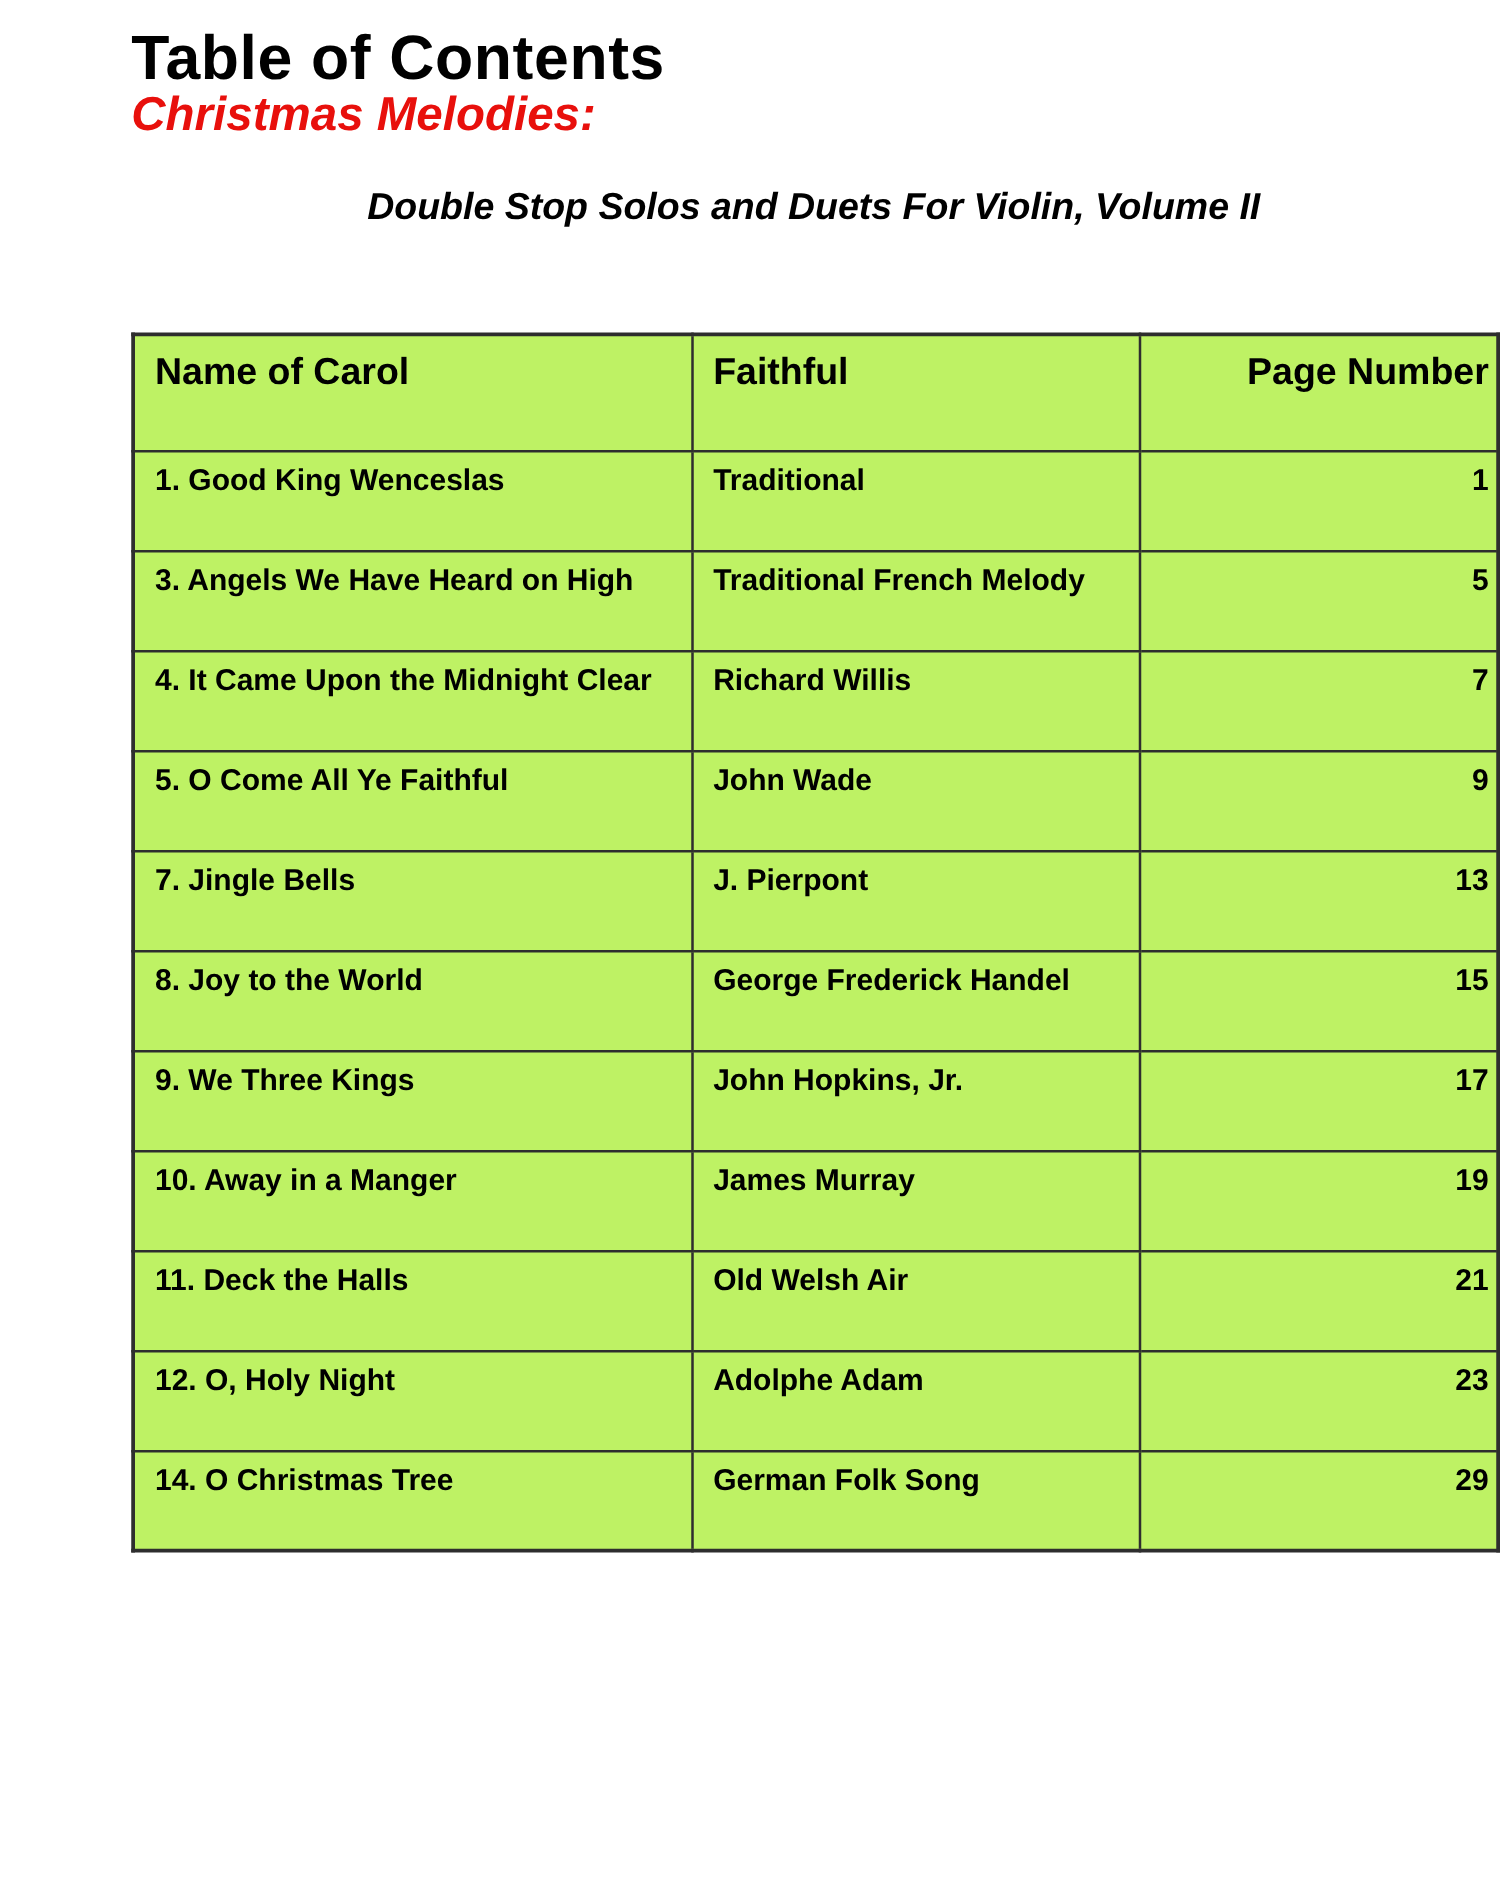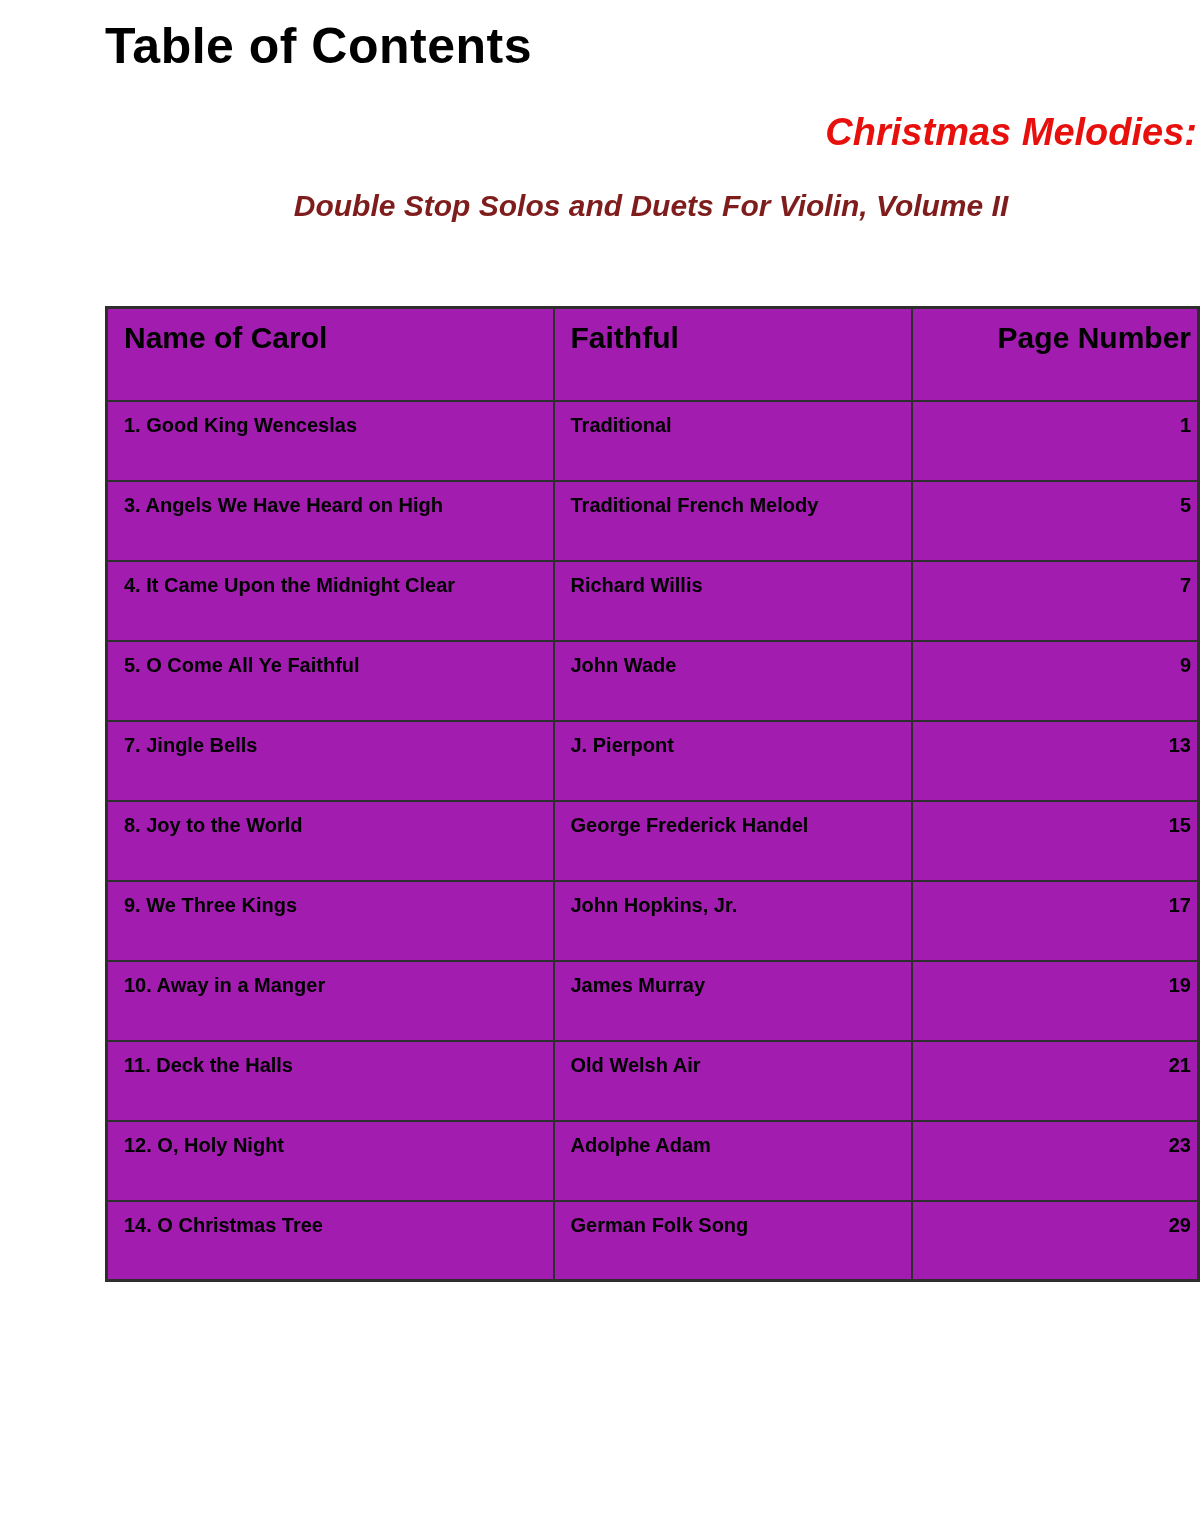--- a/index.html
+++ b/index.html
@@ -22,61 +22,60 @@
     padding-top: 20px;
   }
   .doc-title {
     text-align: left;
     font-size: 50px;
     line-height: 52px;
     color: #000000;
     letter-spacing: 0.5px;
   }
   .doc-subtitle {
-    margin-top: 40px;
-    text-align: right;
+    text-align: left;
     font-size: 38px;
     line-height: 40px;
     font-style: italic;
     color: #e8100c;
   }
   .doc-subtitle2 {
     margin-top: 38px;
     text-align: center;
     font-size: 30px;
     line-height: 32px;
     font-style: italic;
-    color: #7f1d1d;
+    color: #000000;
   }
   table.toc {
     margin-top: 84px;
     width: 1092px;
     border-collapse: collapse;
     table-layout: fixed;
     border: 3px solid #2e2e2e;
   }
   col.c1 { width: 447px; }
   col.c2 { width: 358px; }
   col.c3 { width: 287px; }
   .toc th, .toc td {
     border: 2px solid #2e2e2e;
     vertical-align: top;
     text-align: left;
-    background: #a21caf;
+    background: #bef264;
     color: #000000;
     font-weight: 700;
   }
   .toc th {
     font-size: 30px;
     line-height: 34px;
     height: 93px;
     padding: 12px 16px 0 16px;
   }
   .toc td {
-    font-size: 20px;
+    font-size: 24px;
     line-height: 28px;
     height: 80px;
     padding: 9px 14px 0 16px;
   }
   .toc th.page-col, .toc td.page-cell {
     text-align: right;
     padding-left: 6px;
     padding-right: 6px;
   }
 </style>

